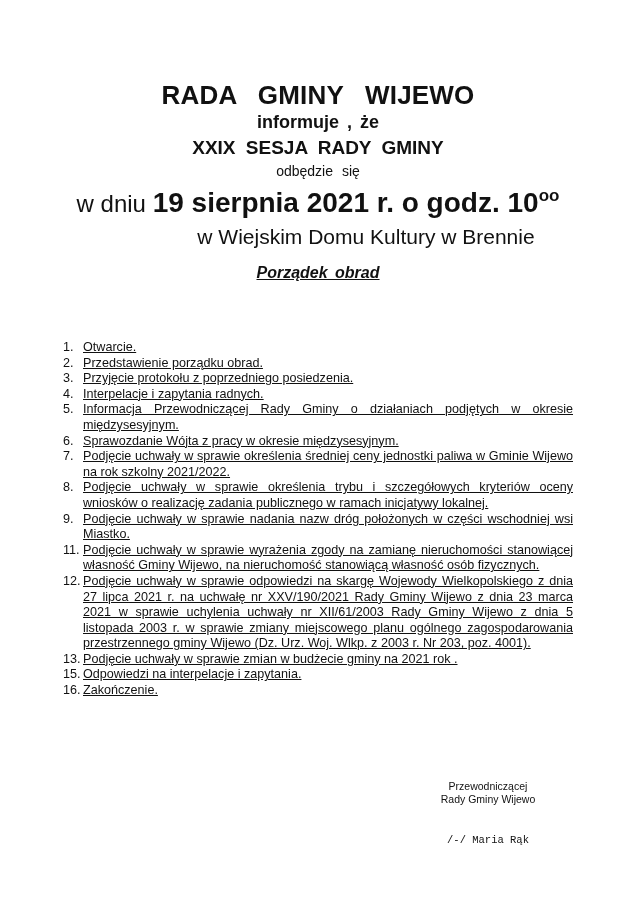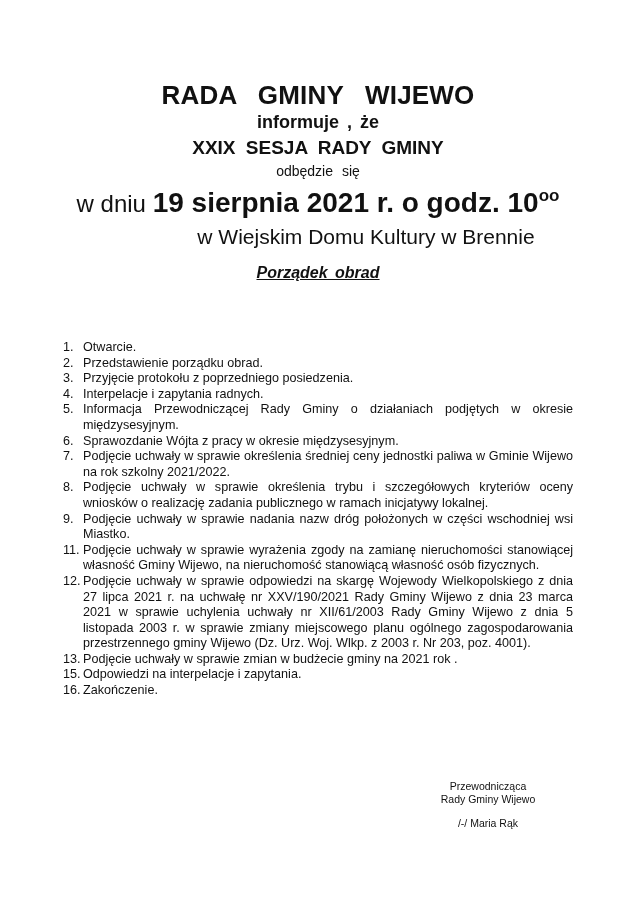--- a/index.html
+++ b/index.html
@@ -15,25 +15,25 @@
     .will { top: 163px; font-size: 14px; word-spacing: 5px; }
     .date-line { top: 187px; font-size: 24px; }
     .date-line .big { font-size: 28px; font-weight: bold; }
     .date-line sup { font-size: 17px; font-weight: bold; vertical-align: 0; position: relative; top: -11px; }
     .place { top: 225px; font-size: 21px; margin-left: 48px; }
     .agenda-title { top: 264px; font-size: 16px; font-weight: bold; font-style: italic; text-decoration: underline; word-spacing: 3px; }
 
     .agenda { position: absolute; left: 63px; top: 340px; width: 510px; margin: 0; padding: 0; list-style: none; font-size: 12.6px; line-height: 15.6px; }
     .agenda li { position: relative; padding-left: 20px; text-align: justify; }
     .agenda li .num { position: absolute; left: 0; top: 0; }
-    .agenda li .txt { display: block; }
+    .agenda li .txt { display: block; text-decoration: underline; }
     .agenda li.last-line-left .txt { text-align-last: left; }
 
     .signature { position: absolute; left: 400px; width: 176px; top: 780px; text-align: center; font-size: 10.5px; line-height: 13px; }
-    .signature .name { margin-top: 11px; }
+    .signature .name { margin-top: 28px; font-family: Liberation Mono, monospace; }
   </style>
 </head>
 <body>
 
 <div class="page">
 
   <div class="center title">RADA GMINY WIJEWO</div>
   <div class="center informs">informuje , że</div>
   <div class="center session">XXIX SESJA RADY GMINY</div>
   <div class="center will">odbędzie się</div>
@@ -100,18 +100,18 @@
         <span class="num">15.</span>
         <span class="txt">Odpowiedzi na interpelacje i zapytania.</span>
       </li>
     <li class="last-line-left">
         <span class="num">16.</span>
         <span class="txt">Zakończenie.</span>
       </li>
   </ol>
 
   <div class="signature">
-    <div>Przewodnicząca</div>
+    <div>Przewodniczącej</div>
     <div>Rady Gminy Wijewo</div>
     <div class="name">/-/ Maria Rąk</div>
   </div>
 
 </div>
 
 </body></html>

